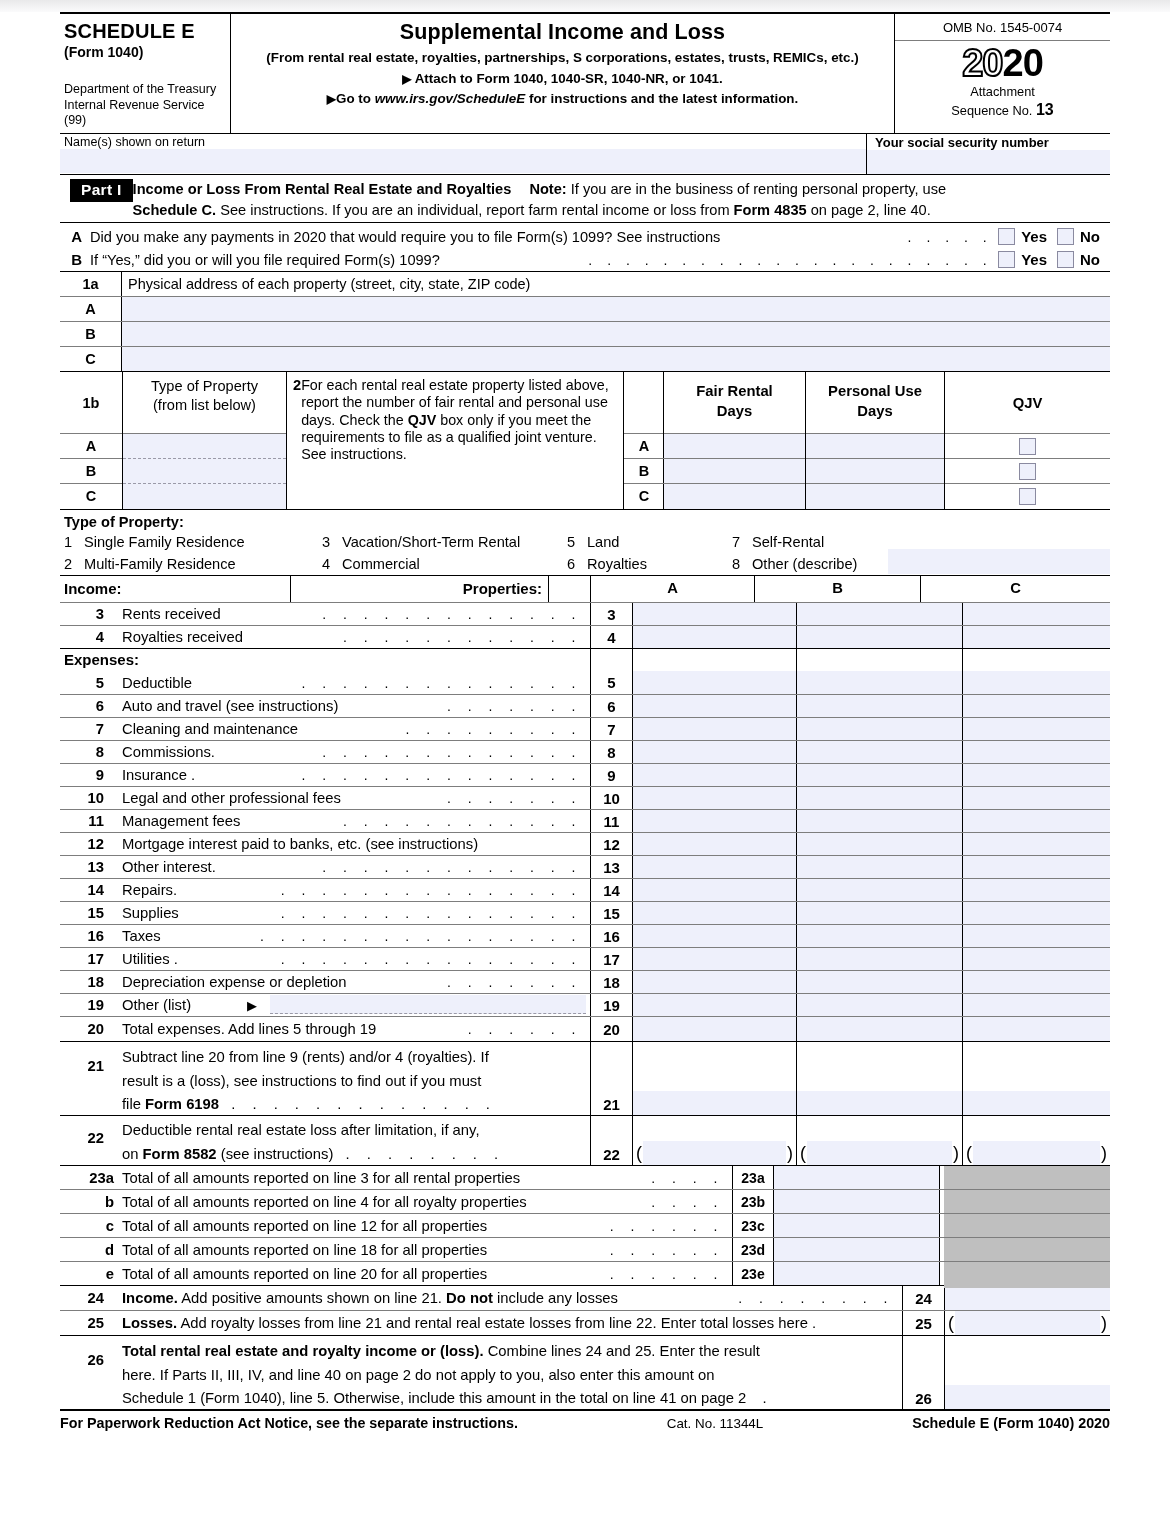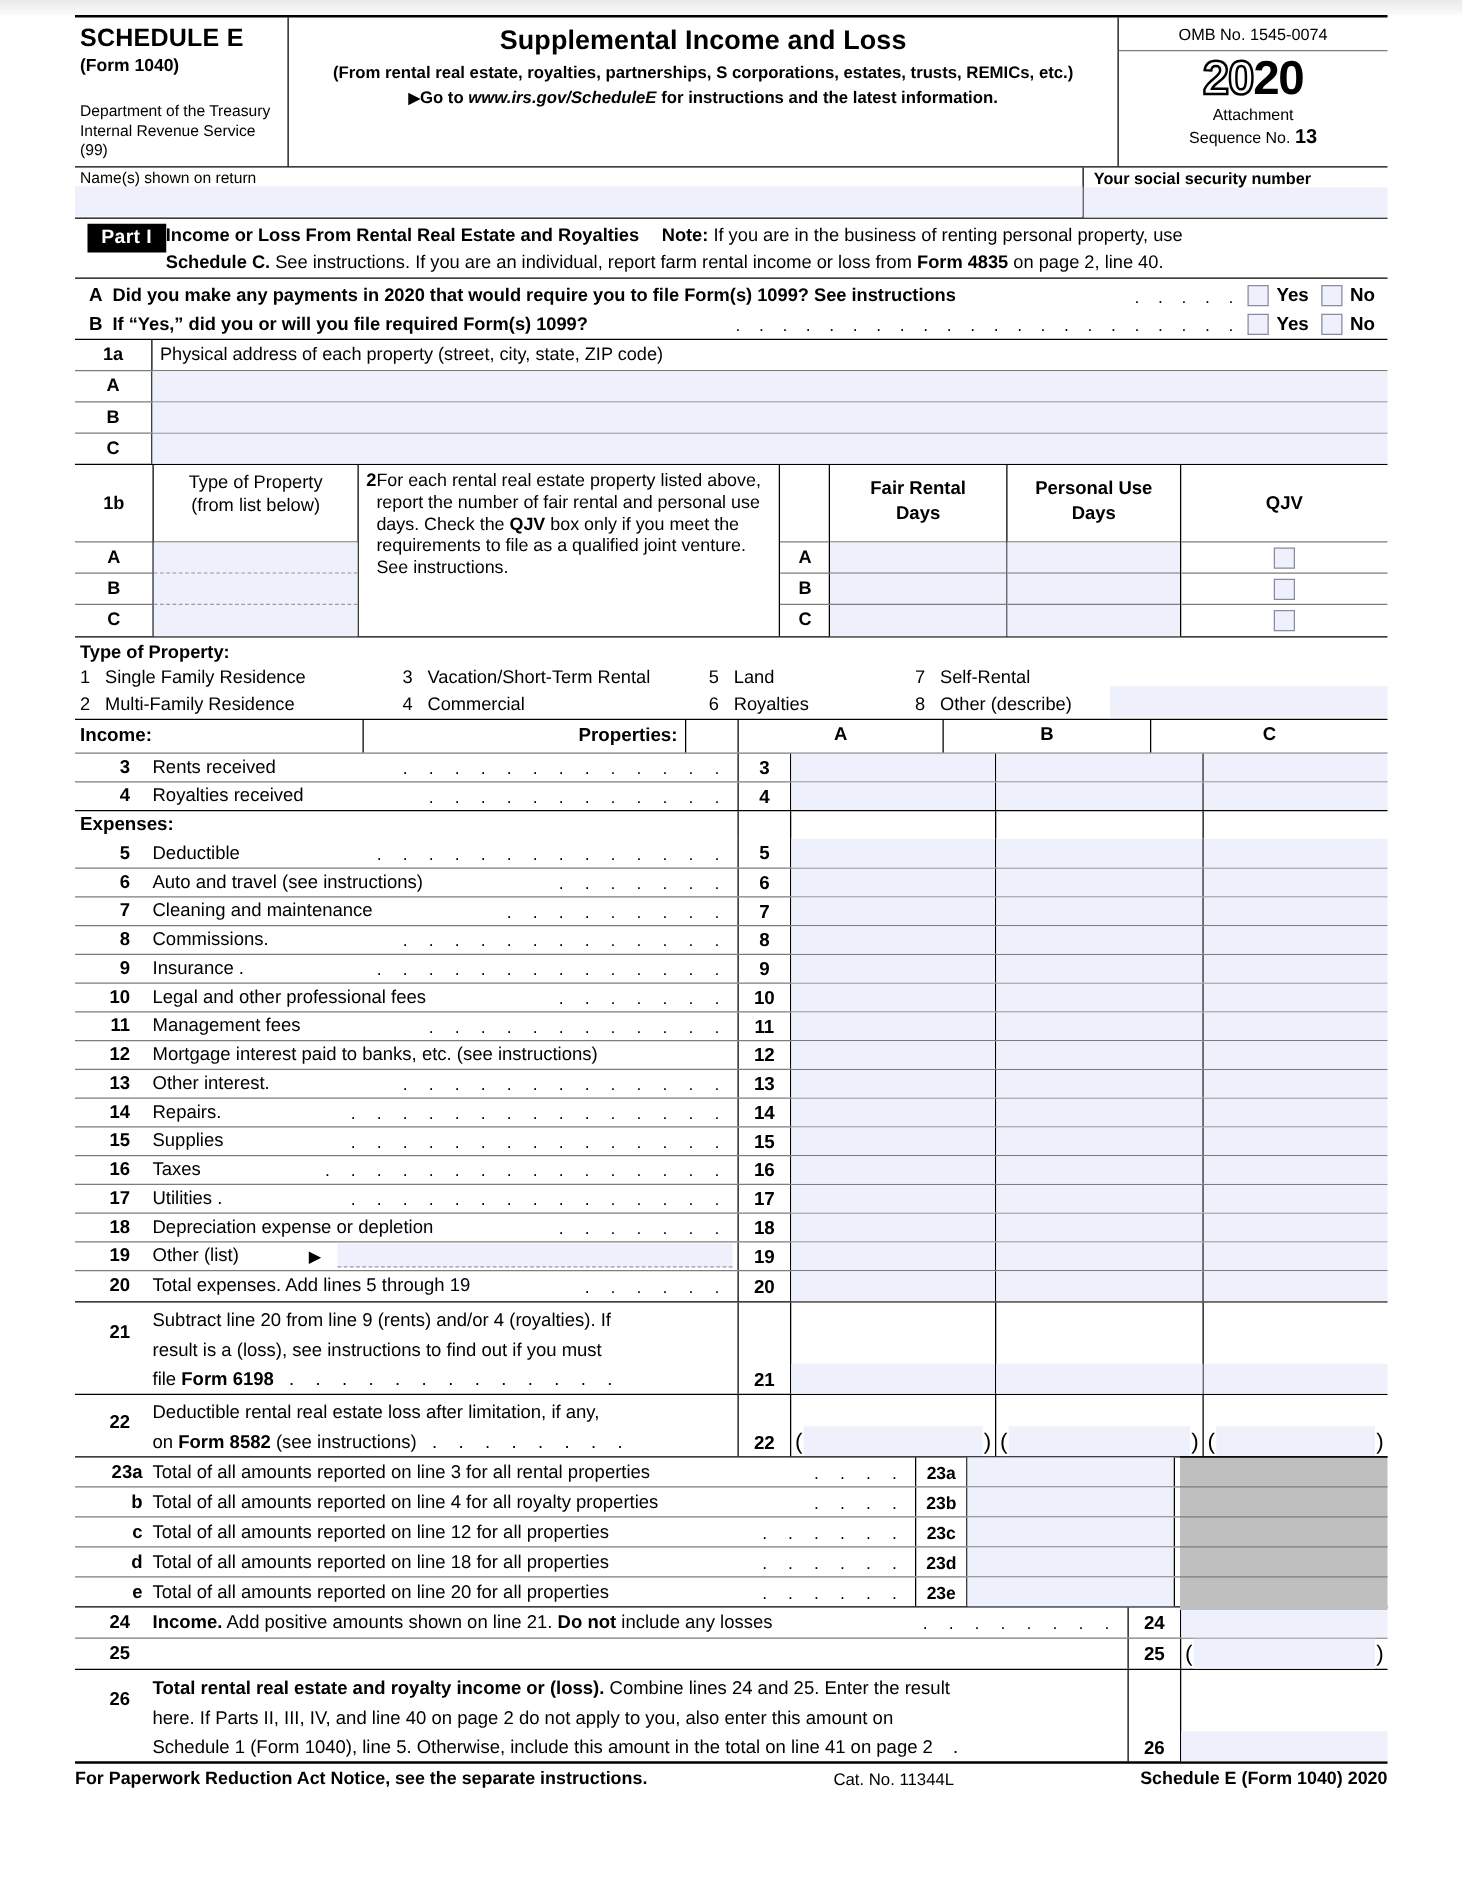--- a/index.html
+++ b/index.html
@@ -54,21 +54,21 @@
   .partrow { display:flex; align-items:flex-start; padding:4px 0 2px; }
   .partbox { background:#000; color:#fff; font-size:15.5px; font-weight:bold;
              padding:2px 11px 3px; margin-left:10px; letter-spacing:0.3px; }
   .parttxt { font-size:14.6px; line-height:1.42; }
   .parttxt .h { font-weight:bold; }
   .parttxt .n { font-weight:normal; }
 
   
   .qrow { display:flex; align-items:center; font-size:14.6px; height:23px; }
   .qrow .letter { width:22px; text-align:right; font-weight:bold; font-size:15px; }
-  .qrow .qtxt { padding-left:8px; white-space:nowrap;font-weight:bold; }
+  .qrow .qtxt { padding-left:8px; white-space:nowrap; }
   .qrow .dots { flex:1; overflow:hidden; white-space:nowrap; letter-spacing:5.5px;
                 font-size:14px; text-align:right; padding-right:6px; }
   .cbx { width:17px; height:17px; background:#eef0fb; border:1px solid #8a8aa0;
          display:inline-block; vertical-align:-3px; }
   .yn { font-weight:bold; font-size:15px; margin:0 10px 0 6px; }
 
   
   .row { display:flex; }
   .cell { position:relative; }
   .bl { border-left:1.4px solid #000; }
@@ -130,20 +130,24 @@
       <div class="sched">SCHEDULE E</div>
       <div class="sched-sub">(Form 1040)</div>
       <div class="dept">
         <div>Department of the Treasury</div>
         <div>Internal Revenue Service (99)</div>
       </div>
     </div>
     <div class="hdr-mid">
       <div class="title">Supplemental Income and Loss</div>
       <div class="subtitle">(From rental real estate, royalties, partnerships, S corporations, estates, trusts, REMICs, etc.)</div>
+      <div class="attach">
+        <span class="arrow">▶</span>
+        <span>Attach to Form 1040, 1040-SR, 1040-NR, or 1041.</span>
+      </div>
       <div class="goto">
         <span class="arrow">▶</span><span>Go to </span><i>www.irs.gov/ScheduleE</i><span> for instructions and the latest information.</span>
       </div>
     </div>
     <div class="hdr-right">
       <div class="omb">OMB No. 1545-0074</div>
       <div class="year"><span class="hollow">20</span><span>20</span></div>
       <div class="seq">
         <div>Attachment</div>
         <div><span>Sequence No.</span> <b>13</b></div>
@@ -659,20 +663,21 @@
       <span class="tx"><b>Income.</b><span> Add positive amounts shown on line 21. </span><b>Do not</b><span> include any losses</span></span>
       <span class="leader">. . . . . . . .</span>
     </div>
     <div class="linenum br">24</div>
     <div class="fld" style="flex:1"></div>
   </div>
 
   <div class="incrow bt-thin" style="height:25px">
     <div class="desc br" style="width:843px">
       <span class="ln">25</span>
+      <span class="tx"><b>Losses.</b><span> Add royalty losses from line 21 and rental real estate losses from line 22. Enter total losses here .</span></span>
     </div>
     <div class="linenum br">25</div>
     <div style="flex:1;position:relative">
       <div class="fld" style="position:absolute;left:10px;right:10px;top:0;bottom:0"></div>
       <span class="paren l">(</span>
       <span class="paren r">)</span>
     </div>
   </div>
 
   <div class="incrow bt" style="height:74px">

